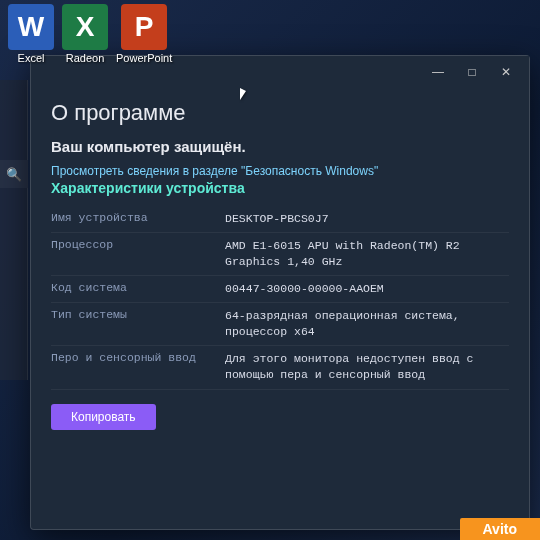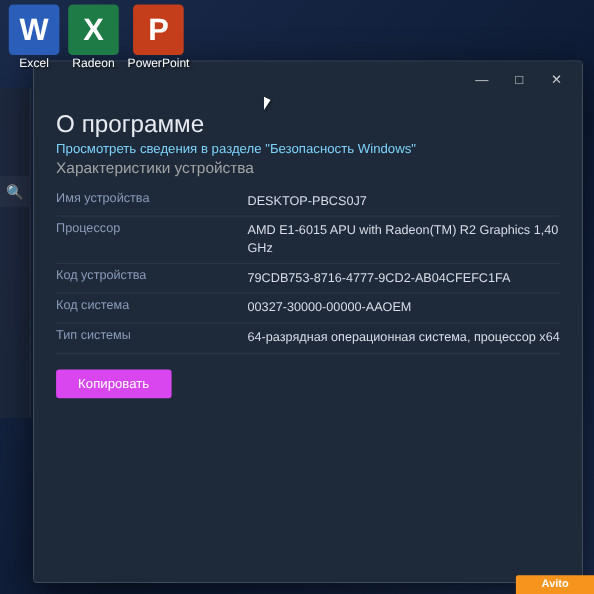--- a/index.html
+++ b/index.html
@@ -135,48 +135,50 @@
       flex: 1;
       padding: 12px 20px 16px 20px;
       overflow-y: auto;
       color: white;
     }
 
     .dialog-title {
       font-size: 22px;
       font-weight: 300;
       color: #e8eaf0;
+      margin-bottom: 12px;
     }
 
     .protected-text {
       font-size: 15px;
       font-weight: 600;
       color: #e8eaf0;
       margin-bottom: 6px;
     }
 
     .link-text {
       font-size: 12px;
       color: #7dd3fc;
       cursor: pointer;
       margin-bottom: 16px;
       line-height: 1.4;
       text-decoration: none;
     }
 
     .section-title {
       font-size: 14px;
-      font-weight: 400;
-      color: #a3a3a3;
+      font-weight: 700;
+      color: #5eead4;
       margin-bottom: 10px;
     }
 
     .specs-table {
       width: 100%;
       border-collapse: collapse;
+      font-family: Liberation Mono, monospace;
     }
 
     .specs-table tr {
       border-bottom: 1px solid rgba(255,255,255,0.06);
     }
 
     .specs-table td {
       padding: 5px 0;
       font-size: 11.5px;
       vertical-align: top;
@@ -189,37 +191,37 @@
     }
 
     .spec-value {
       color: #d8dce8;
       width: 62%;
       line-height: 1.4;
     }
 
     .copy-btn {
       margin-top: 14px;
-      background: #d946ef;
+      background: #8b5cf6;
       color: white;
       border: none;
       padding: 6px 20px;
       border-radius: 3px;
       font-size: 12px;
       cursor: pointer;
     }
 
     
     .avito-badge {
       position: absolute;
       bottom: 0;
       right: 0;
       background: #f7941e;
       color: white;
-      font-size: 10px;
+      font-size: 14px;
       font-weight: bold;
       padding: 3px 23px;
       border-radius: 2px 0 0 0;
     }
 
     
     .cursor {
       position: absolute;
       top: 88px;
       left: 240px;
@@ -266,47 +268,48 @@
         <div class="win-btn minimize">—</div>
         <div class="win-btn maximize">□</div>
         <div class="win-btn close">✕</div>
       </div>
     </div>
 
     <div class="dialog-content">
 
       <div class="dialog-title">О программе</div>
 
+      <div class="protected-text">Ваш компьютер защищён.</div>
 
       <a class="link-text">Просмотреть сведения в разделе "Безопасность Windows"</a>
 
       <div class="section-title">Характеристики устройства</div>
 
       <table class="specs-table">
         <tbody id="specs-body">
         <tr>
       <td class="spec-label">Имя устройства</td>
       <td class="spec-value">DESKTOP-PBCS0J7</td>
     </tr>
             <tr>
       <td class="spec-label">Процессор</td>
       <td class="spec-value">AMD E1-6015 APU with Radeon(TM) R2 Graphics    1,40 GHz</td>
     </tr>
             <tr>
-      <td class="spec-label">Код устройства</td>
-      <td class="spec-value">79CDB753-8716-4777-9CD2-AB04CFEFC1FA</td>
-    </tr>
-            <tr>
       <td class="spec-label">Код система</td>
-      <td class="spec-value">00327-30000-00000-AAOEM</td>
+      <td class="spec-value">00447-30000-00000-AAOEM</td>
     </tr>
             <tr>
       <td class="spec-label">Тип системы</td>
       <td class="spec-value">64-разрядная операционная система, процессор x64</td>
     </tr>
+            <tr>
+      <td class="spec-label">Перо и сенсорный ввод</td>
+      <td class="spec-value">Для этого монитора недоступен ввод с помощью пера и сенсорный ввод</td>
+    </tr>
           </tbody>
       </table>
 
       <button class="copy-btn">Копировать</button>
 
     </div>
   </div>
 
   <div class="avito-badge">Avito</div>
 

